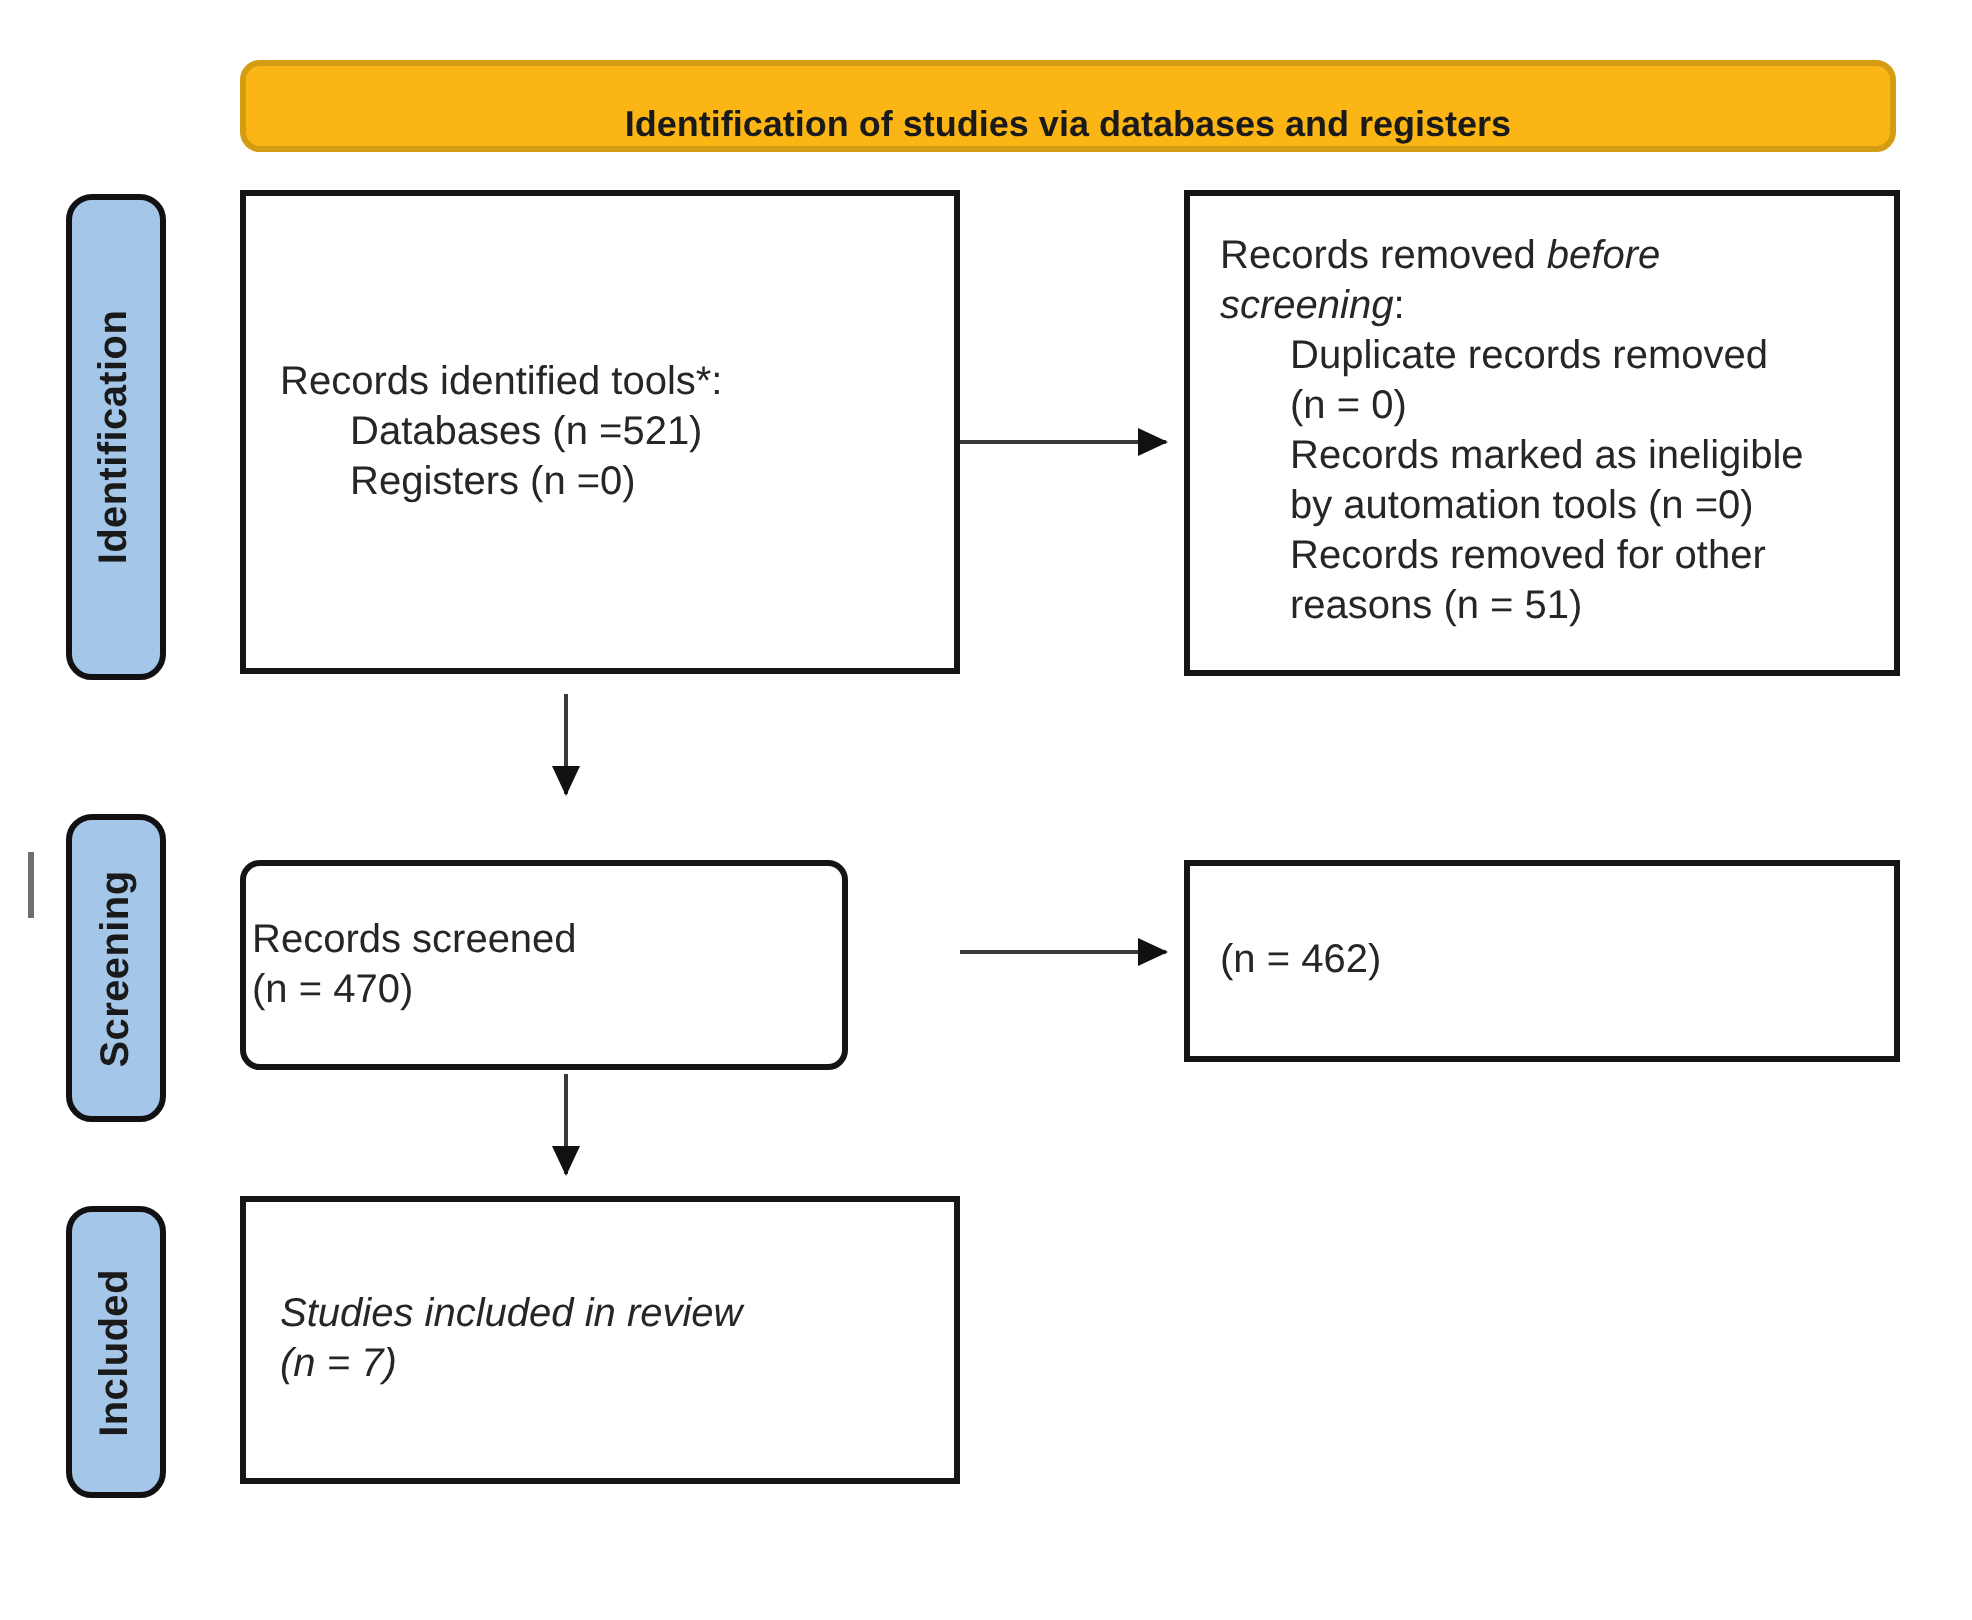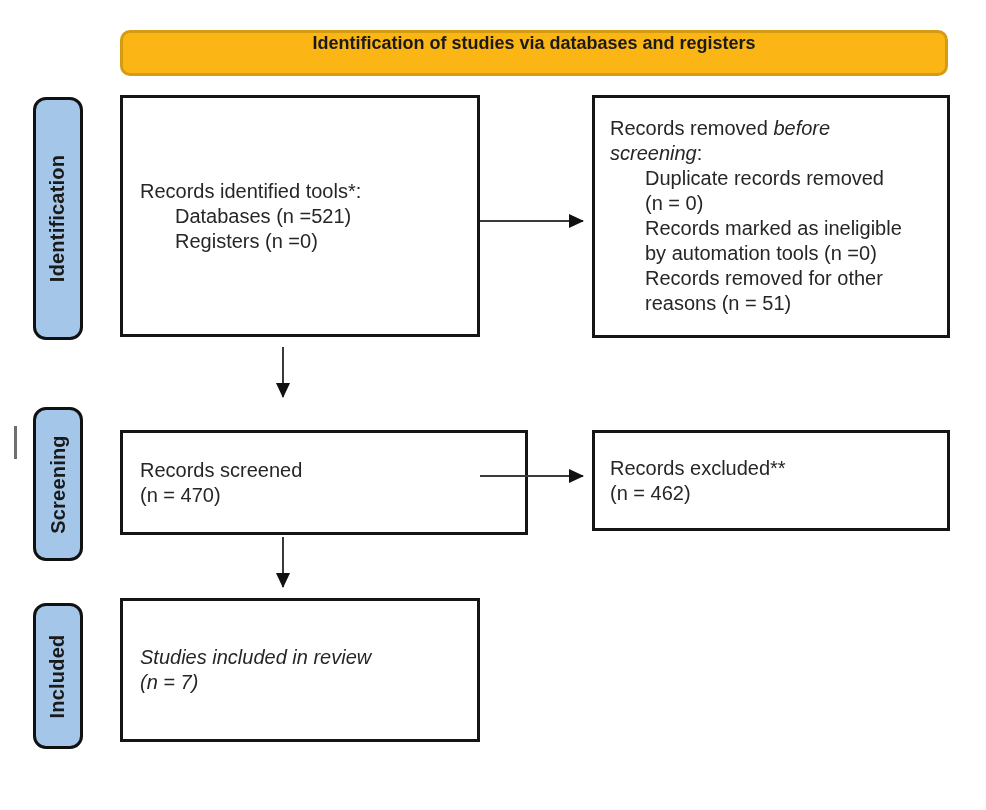--- a/index.html
+++ b/index.html
@@ -16,21 +16,21 @@
   
   .banner {
     position: absolute;
     left: 120px; top: 30px;
     width: 828px; height: 46px;
     box-sizing: border-box;
     background: #FBB615;
     border: 3px solid #D49C12;
     border-radius: 10px;
     display: flex;
-    align-items: flex-start;
+    align-items: flex-end;
     justify-content: center;
     font-weight: bold;
     font-size: 18px;
     color: #1a1a1a;
   }
 
   
   .rail {
     position: absolute;
     left: 33px;
@@ -64,21 +64,21 @@
     font-size: 20px;
     line-height: 25px;
   }
   .v-center {
     display: flex;
     flex-direction: column;
     justify-content: center;
   }
   #box-identified { left: 120px; top: 95px;  width: 360px; height: 242px; padding-left: 17px; }
   #box-removed    { left: 592px; top: 95px;  width: 358px; height: 243px; padding: 18px 8px 0 15px; }
-  #box-screened   { left: 120px; top: 430px; width: 408px; height: 105px; padding-left: 17px; }
+  #box-screened   { left: 120px; top: 430px; width: 304px; height: 105px; padding-left: 3px; border-radius: 10px; }
   #box-excluded   { left: 592px; top: 430px; width: 358px; height: 101px; padding-left: 15px; }
   #box-included   { left: 120px; top: 598px; width: 360px; height: 144px; padding-left: 17px; font-style: italic; }
 
   .ind { padding-left: 35px; }
 
   
   .margin-tick {
     position: absolute;
     left: 14px; top: 426px;
     width: 3px; height: 33px;
@@ -130,21 +130,20 @@
     <div class="ind">Records removed for other</div>
     <div class="ind">reasons (n = 51)</div>
   </div>
 
   <div class="flow-box v-center" id="box-screened">
     <div>Records screened</div>
     <div>(n = 470)</div>
   </div>
 
   <div class="flow-box v-center" id="box-excluded">
-    <div>Records excluded**</div>
     <div>(n = 462)</div>
   </div>
 
   <div class="flow-box v-center" id="box-included">
     <div>Studies included in review</div>
     <div>(n = 7)</div>
   </div>
 
   <svg class="arrows" viewBox="0 0 986 810" xmlns="http://www.w3.org/2000/svg">
     <defs>

